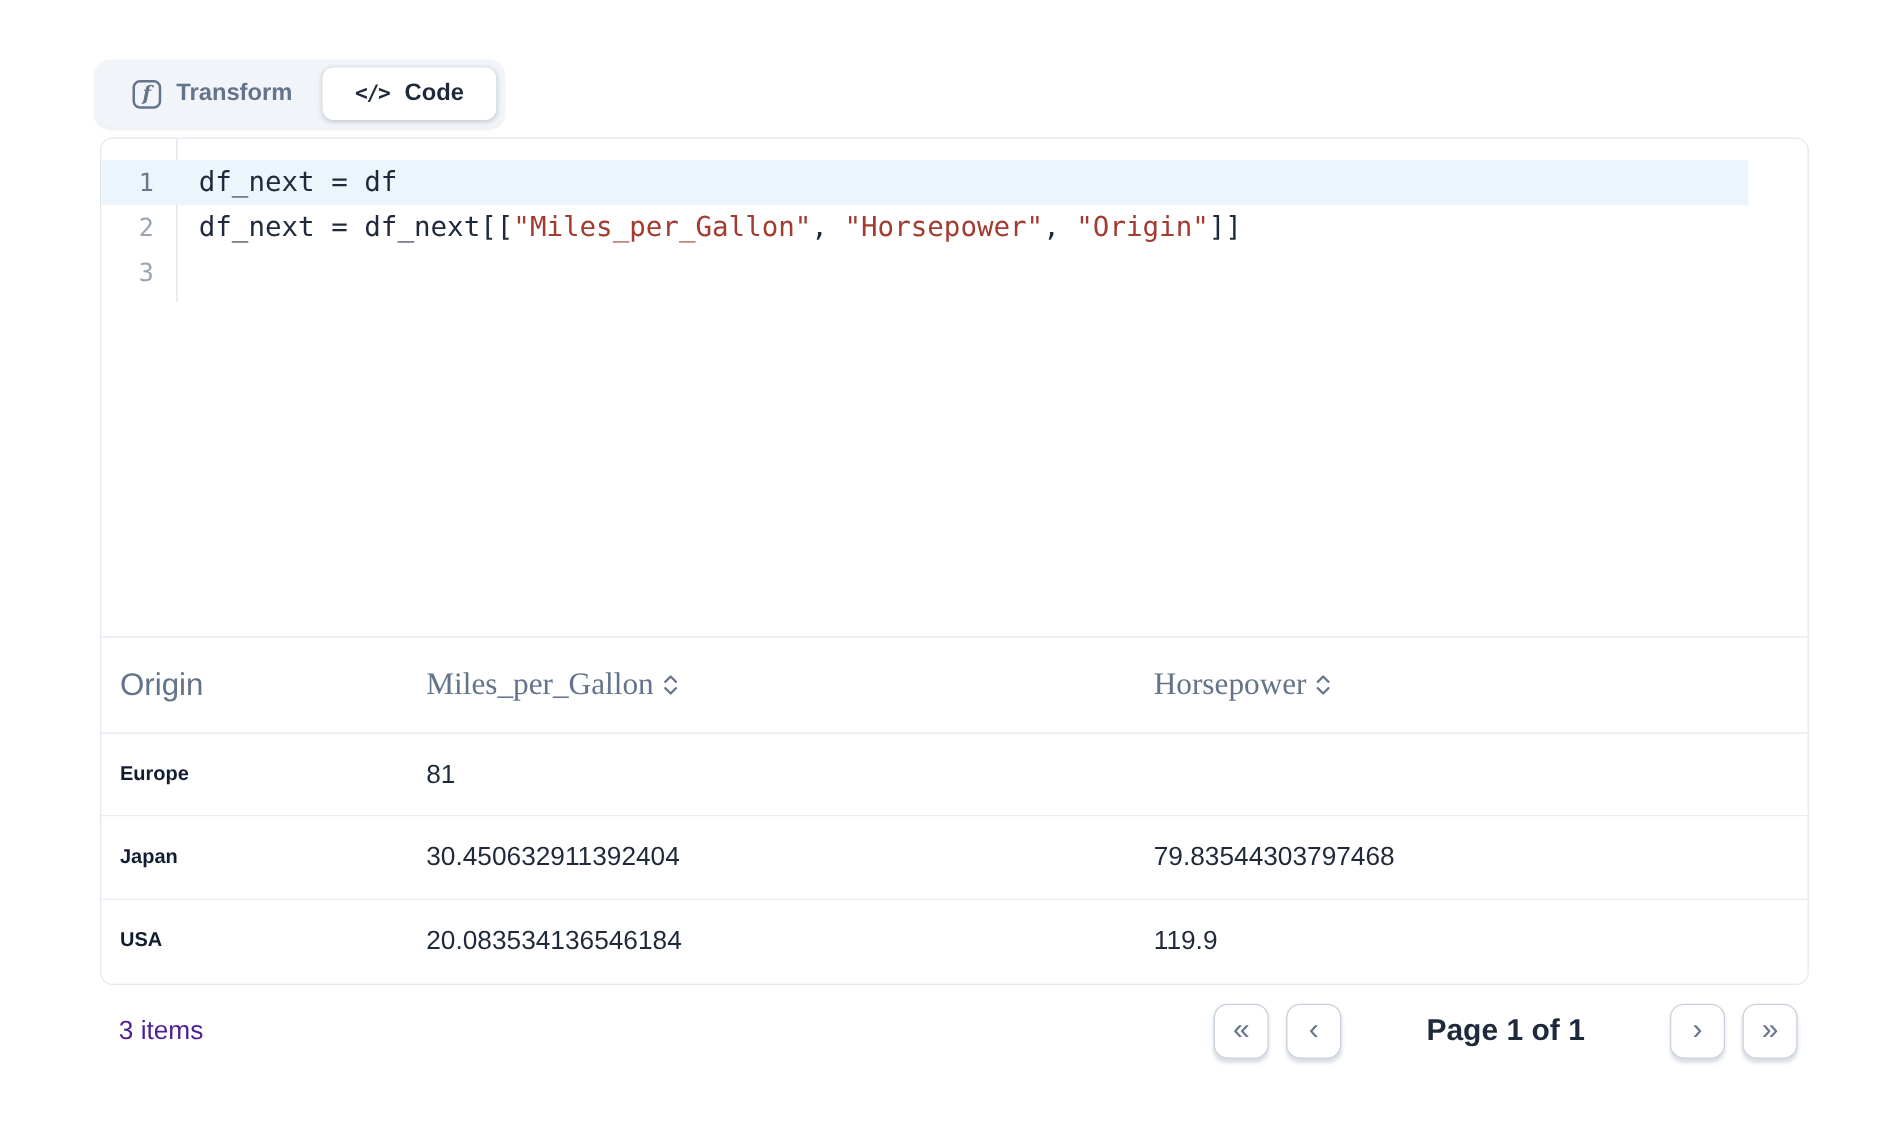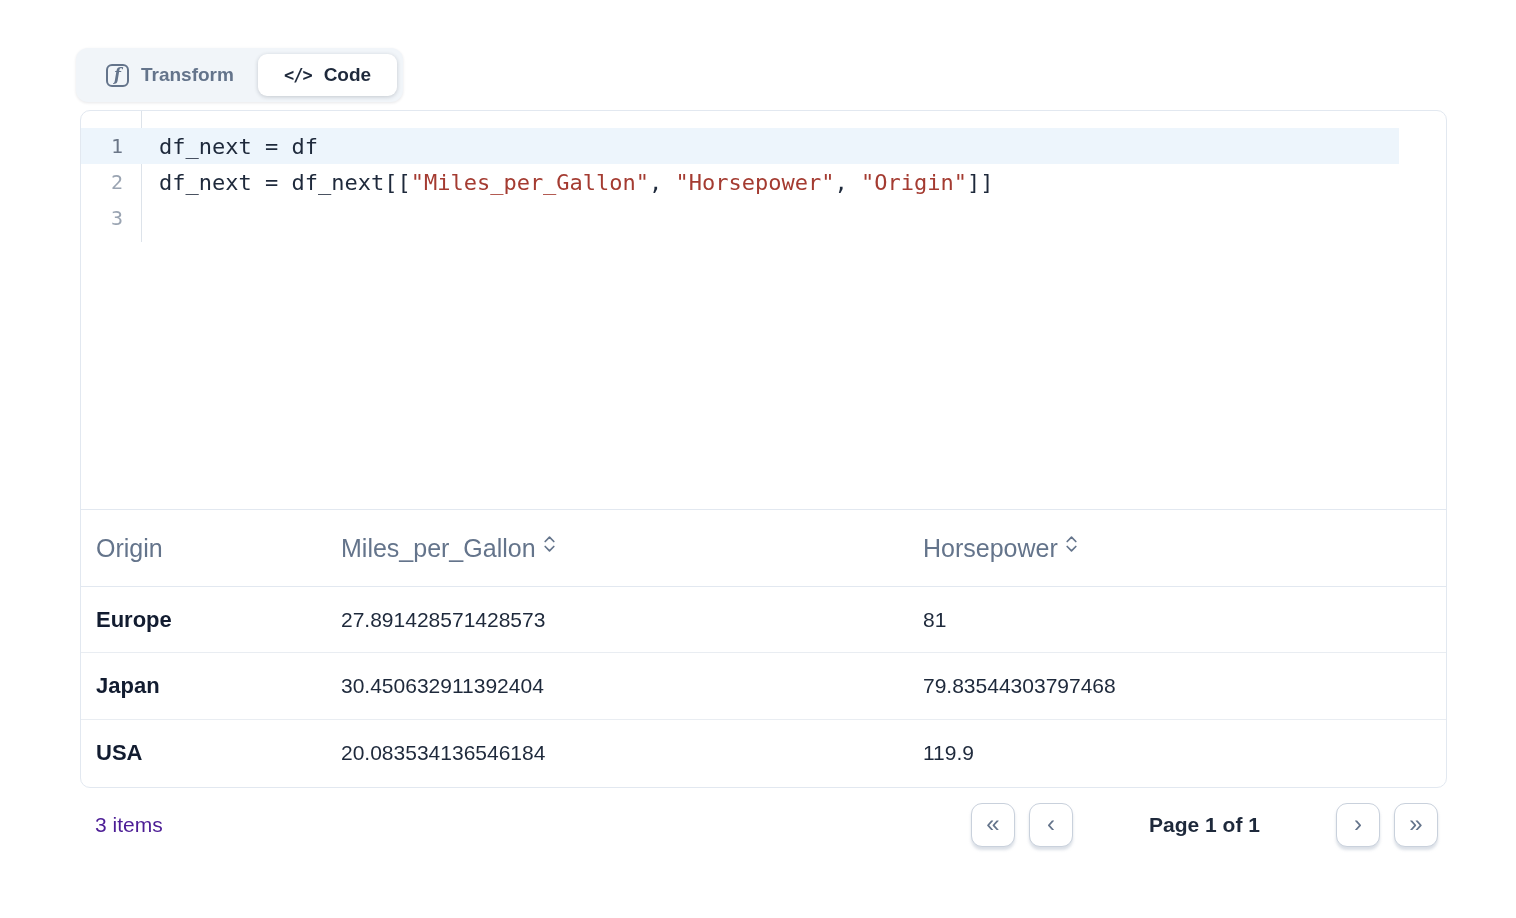--- a/index.html
+++ b/index.html
@@ -74,41 +74,41 @@
   }
   .trow {
     display:flex; align-items:center; height:66.3px;
     border-bottom:1.5px solid #e9edf2;
     color:#1e293b; font-size:21px;
   }
   .trow:last-child { border-bottom:none; }
   .c1 { width:245px; flex:0 0 245px; padding-left:15px; }
   .c2 { width:582px; flex:0 0 582px; padding-left:15px; }
   .c3 { flex:1; padding-left:15px; }
-  .hcell { display:flex; align-items:flex-start; gap:6px; cursor:pointer; }
-  .origin-cell { font-weight:700; color:#121c30; font-size:22px; }
+  .hcell { display:flex; align-items:center; gap:6px; cursor:pointer;font-family:Liberation Serif, serif; }
+  .origin-cell { font-weight:700; color:#121c30; font-size:16px; }
   .sort-icon { display:inline-flex; }
 
   
   .footer {
     position:absolute; left:80px; top:803px; width:1358px; height:44px;
     display:flex; align-items:center;
   }
   .items-count { margin-left:15px; color:#4c1d95; font-size:21px; }
   .pager { margin-left:auto; display:flex; align-items:center; gap:14px; }
   .pbtn {
     width:44px; height:44px; border-radius:11px;
     border:1.5px solid #c9d1dc; background:#fff;
     display:flex; align-items:center; justify-content:center;
     color:#64748b; font-size:24px; line-height:1; cursor:pointer;
     box-shadow:0 3px 3px rgba(148,163,184,0.35);
     padding-bottom:3px;
   }
   .page-label {
-    width:235px; text-align:center; font-size:21px; font-weight:600;
+    width:235px; text-align:center; font-size:24px; font-weight:600;
     color:#1e293b;
   }
 </style>
 </head>
 <body>
 
 <div class="page">
 
   <div class="tabbar">
     <div class="tab">
@@ -164,21 +164,20 @@
                 <path d="M3.2 7.5 L7.5 3.2 L11.8 7.5" fill="none" stroke="#64748b" stroke-width="1.7" stroke-linecap="round" stroke-linejoin="round"></path>
                 <path d="M3.2 12.5 L7.5 16.8 L11.8 12.5" fill="none" stroke="#64748b" stroke-width="1.7" stroke-linecap="round" stroke-linejoin="round"></path>
               </svg>
           </span>
         </span>
       </div>
     </div>
 
     <div class="trow">
       <div class="c1 origin-cell">Europe</div>
-      <div class="c2">27.891428571428573</div>
       <div class="c3">81</div>
     </div>
     <div class="trow">
       <div class="c1 origin-cell">Japan</div>
       <div class="c2">30.450632911392404</div>
       <div class="c3">79.83544303797468</div>
     </div>
     <div class="trow">
       <div class="c1 origin-cell">USA</div>
       <div class="c2">20.083534136546184</div>

